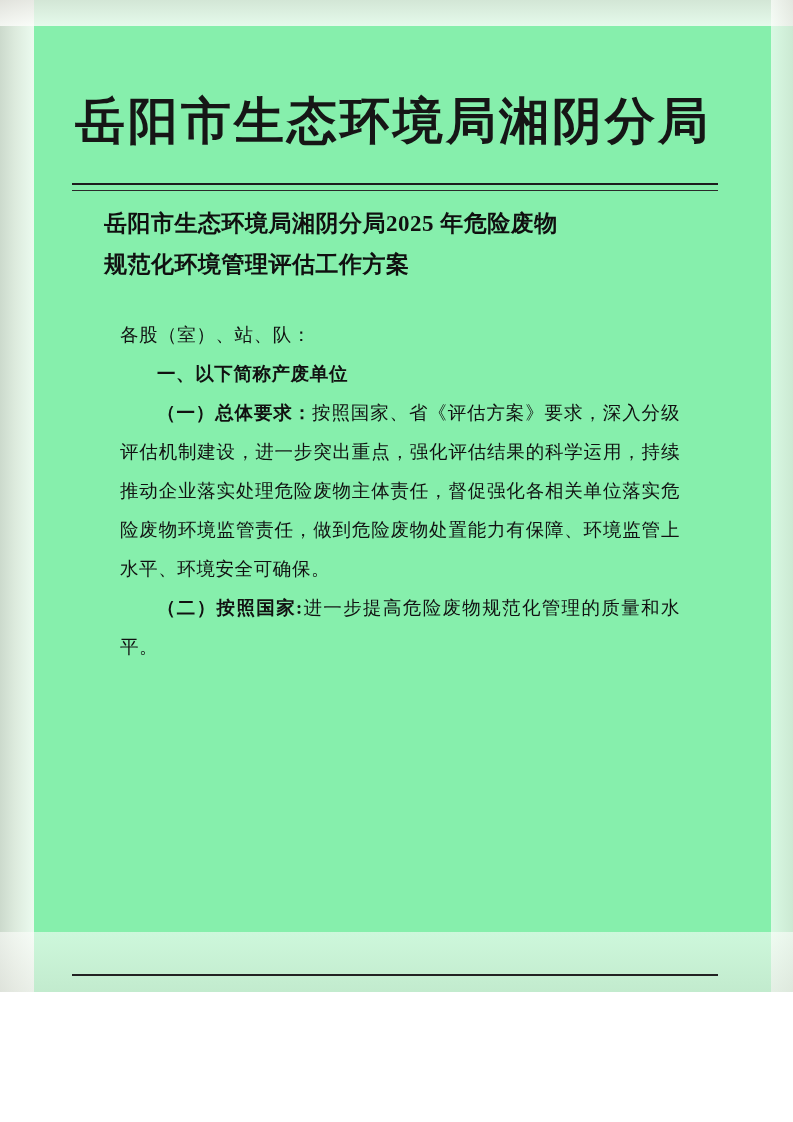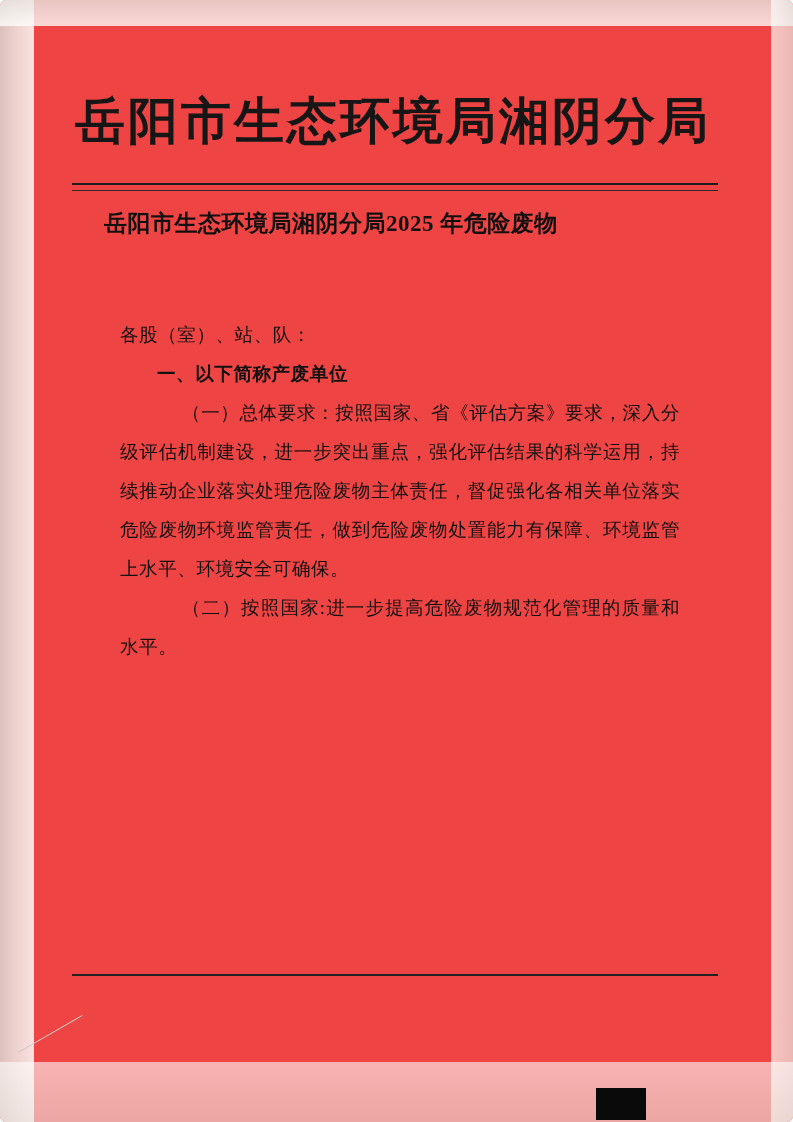--- a/index.html
+++ b/index.html
@@ -6,24 +6,23 @@
     margin: 0;
     padding: 0;
     background: #ffffff;
   }
   body {
     font-family: "Liberation Serif", "DejaVu Serif", serif;
   }
   .page {
     position: relative;
     width: 793px;
-    height: 1122px;
-    background: #ef4444;
+    height: 992px;
+    background: #86efac;
     overflow: hidden;
-    border-radius: 6px;
   }
   
   .scan-edge-left {
     position: absolute;
     left: 0; top: 0;
     width: 34px; height: 1122px;
     background: linear-gradient(to right, #d8d6d2 0%, #eceae6 45%, #fdfdfb 100%);
     opacity: .85;
   }
   .scan-edge-top {
@@ -115,22 +114,21 @@
     letter-spacing: 0.6px;
     text-align: justify;
   }
   .body-text p {
     margin: 0;
   }
   .indent2 {
     text-indent: 2em;
   }
   .heading-inline {
-    font-weight: normal;
-    margin-left: 25px;
+    font-weight: bold;
   }
   .sec-head {
     font-weight: bold;
     text-indent: 2em;
   }
 
   .rule-bottom {
     position: absolute;
     left: 72px;
     top: 974px;
@@ -160,20 +158,21 @@
   <div class="fold-line"></div>
 
   <div class="content">
 
     <div class="letterhead">岳阳市生态环境局湘阴分局</div>
 
     <div class="rule-double"></div>
 
     <div class="doc-title">
       <div>岳阳市生态环境局湘阴分局2025 年危险废物</div>
+      <div>规范化环境管理评估工作方案</div>
     </div>
 
     <div class="body-text">
 
       <p>各股（室）、站、队：</p>
 
 
       <p class="sec-head">一、以下简称产废单位</p>
 
       <p class="indent2">

